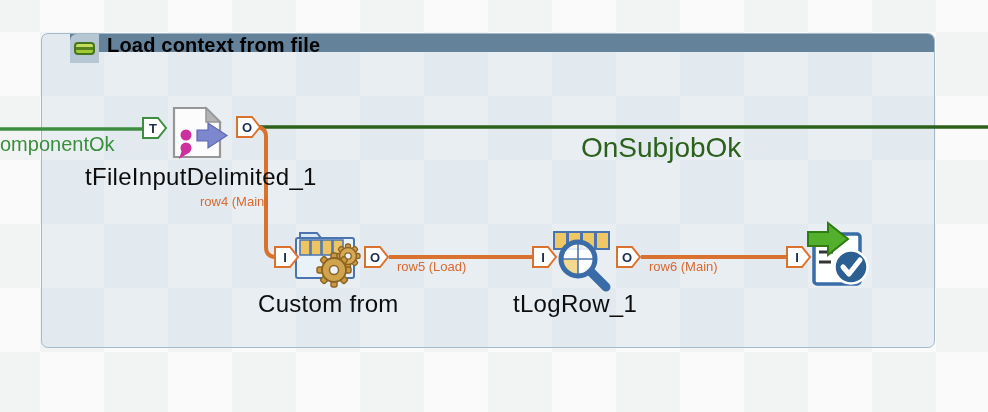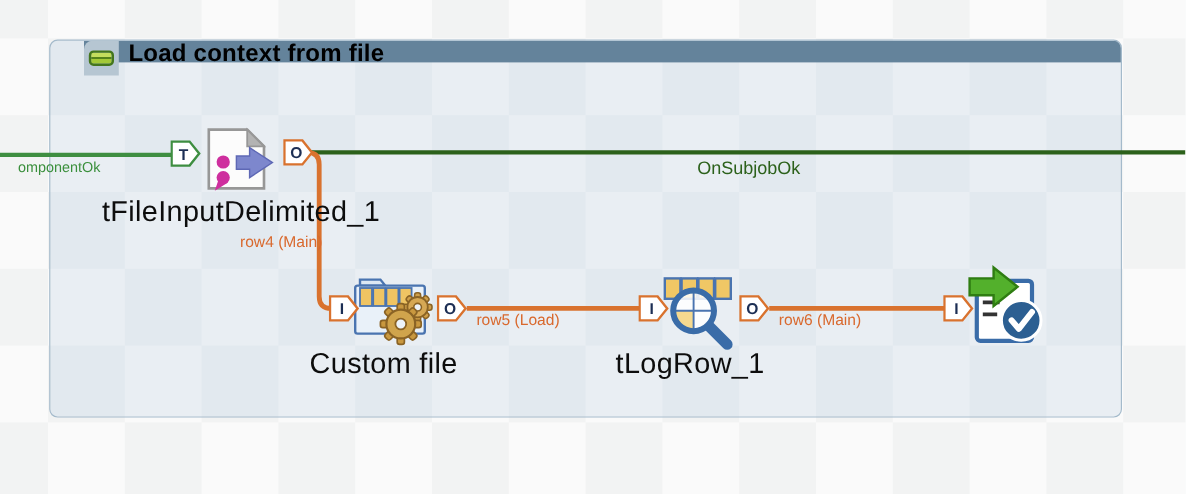--- a/index.html
+++ b/index.html
@@ -43,22 +43,22 @@
 
   
   svg.layer { position:absolute; left:0; top:0; }
   .icon-svg { position:absolute; }
   .badge { position:absolute; }
   .badge text { font-family:"Liberation Sans", sans-serif; font-size:13px; font-weight:600; fill:#1c2e54; }
 
   
   .lbl { position:absolute; white-space:nowrap; line-height:1.15; }
   .lbl-black { color:#0d0d0d; font-size:24px; letter-spacing:.3px; }
-  .lbl-green { color:#3a8f3c; font-size:12px;margin-left:15px; }
-  .lbl-darkgreen { color:#2c611b; font-size:15px; }
+  .lbl-green { color:#3a8f3c; font-size:20px; }
+  .lbl-darkgreen { color:#2c611b; font-size:28px; }
   .lbl-orange { color:#d9692e; font-size:13px; }
 </style>
 </head>
 <body>
 
 <div class="canvas">
 
   <div class="subjob">
     <div class="subjob-titlebar">
       <div class="collapse-btn">
@@ -163,16 +163,16 @@
     <text x="11" y="17" text-anchor="middle">I</text>
   </svg>
 
   <div class="lbl lbl-green" style="left:0px;top:133px">omponentOk</div>
   <div class="lbl lbl-darkgreen" style="left:581px;top:132px">OnSubjobOk</div>
   <div class="lbl lbl-orange" style="left:200px;top:195px">row4 (Main)</div>
   <div class="lbl lbl-orange" style="left:397px;top:260px">row5 (Load)</div>
   <div class="lbl lbl-orange" style="left:649px;top:260px">row6 (Main)</div>
 
   <div class="lbl lbl-black" style="left:85px;top:163px">tFileInputDelimited_1</div>
-  <div class="lbl lbl-black" style="left:258px;top:290px">Custom file</div>
+  <div class="lbl lbl-black" style="left:258px;top:290px">Custom from</div>
   <div class="lbl lbl-black" style="left:513px;top:290px">tLogRow_1</div>
 
 </div>
 
 </body></html>

